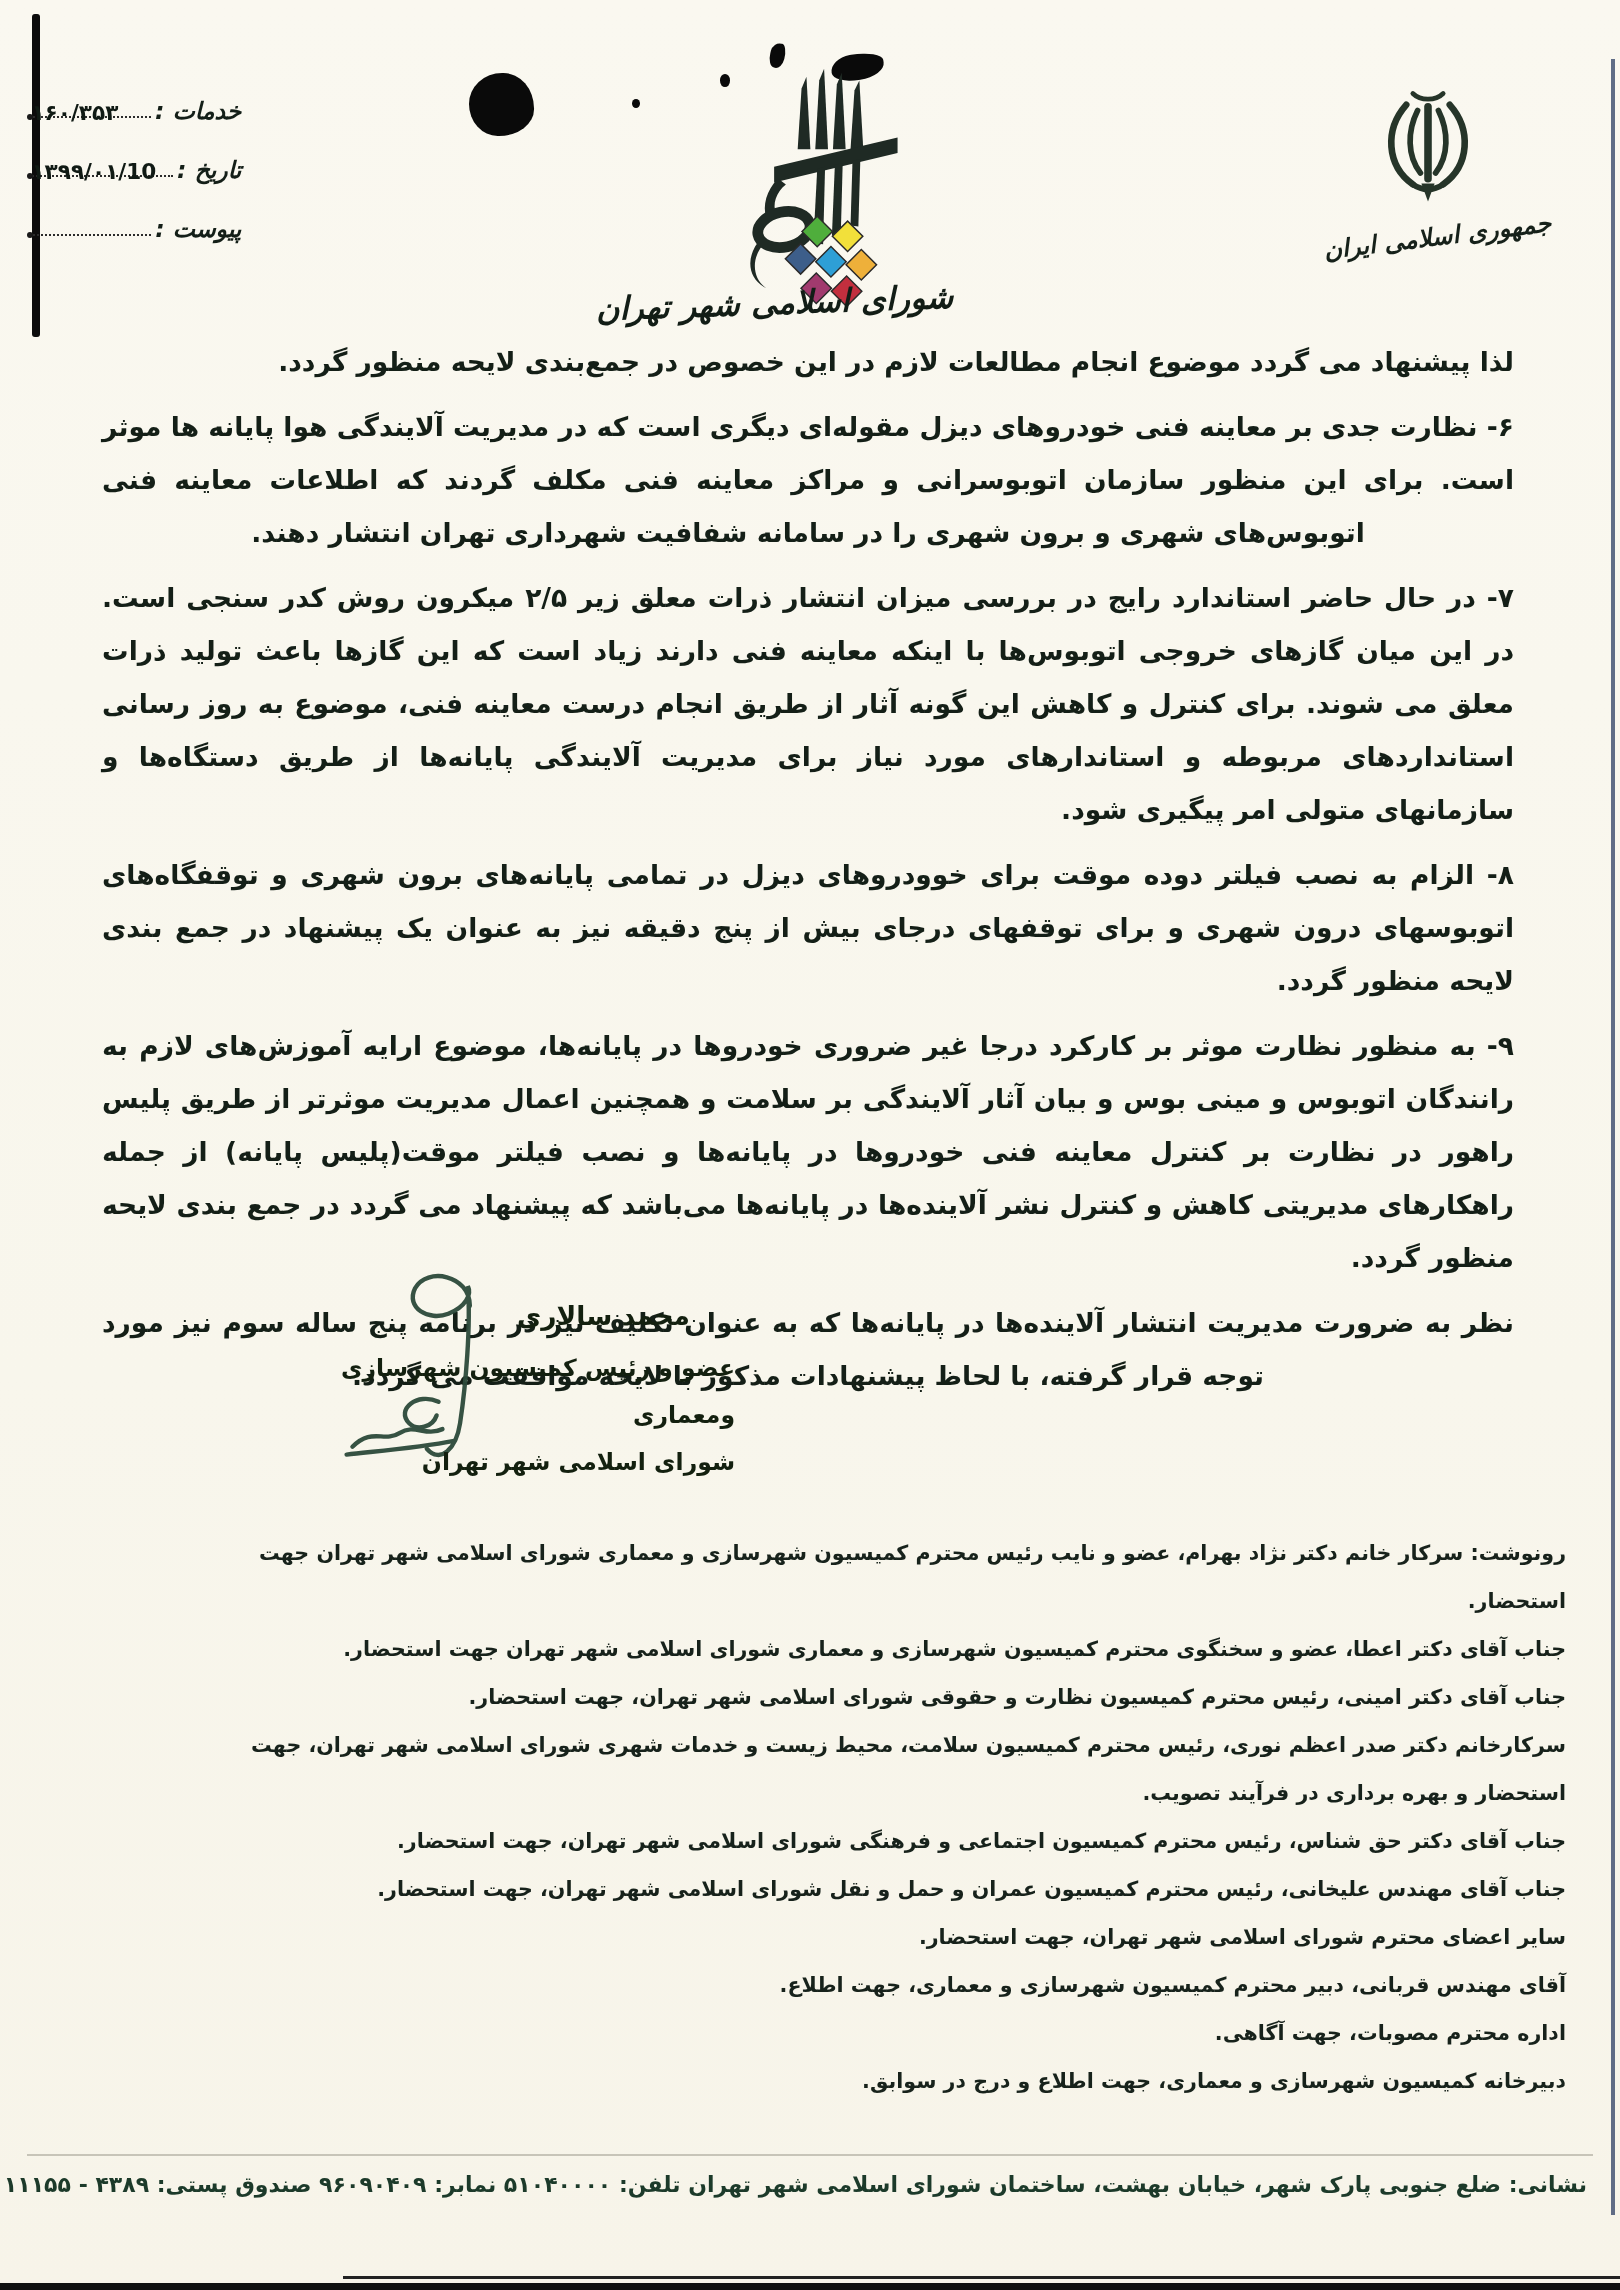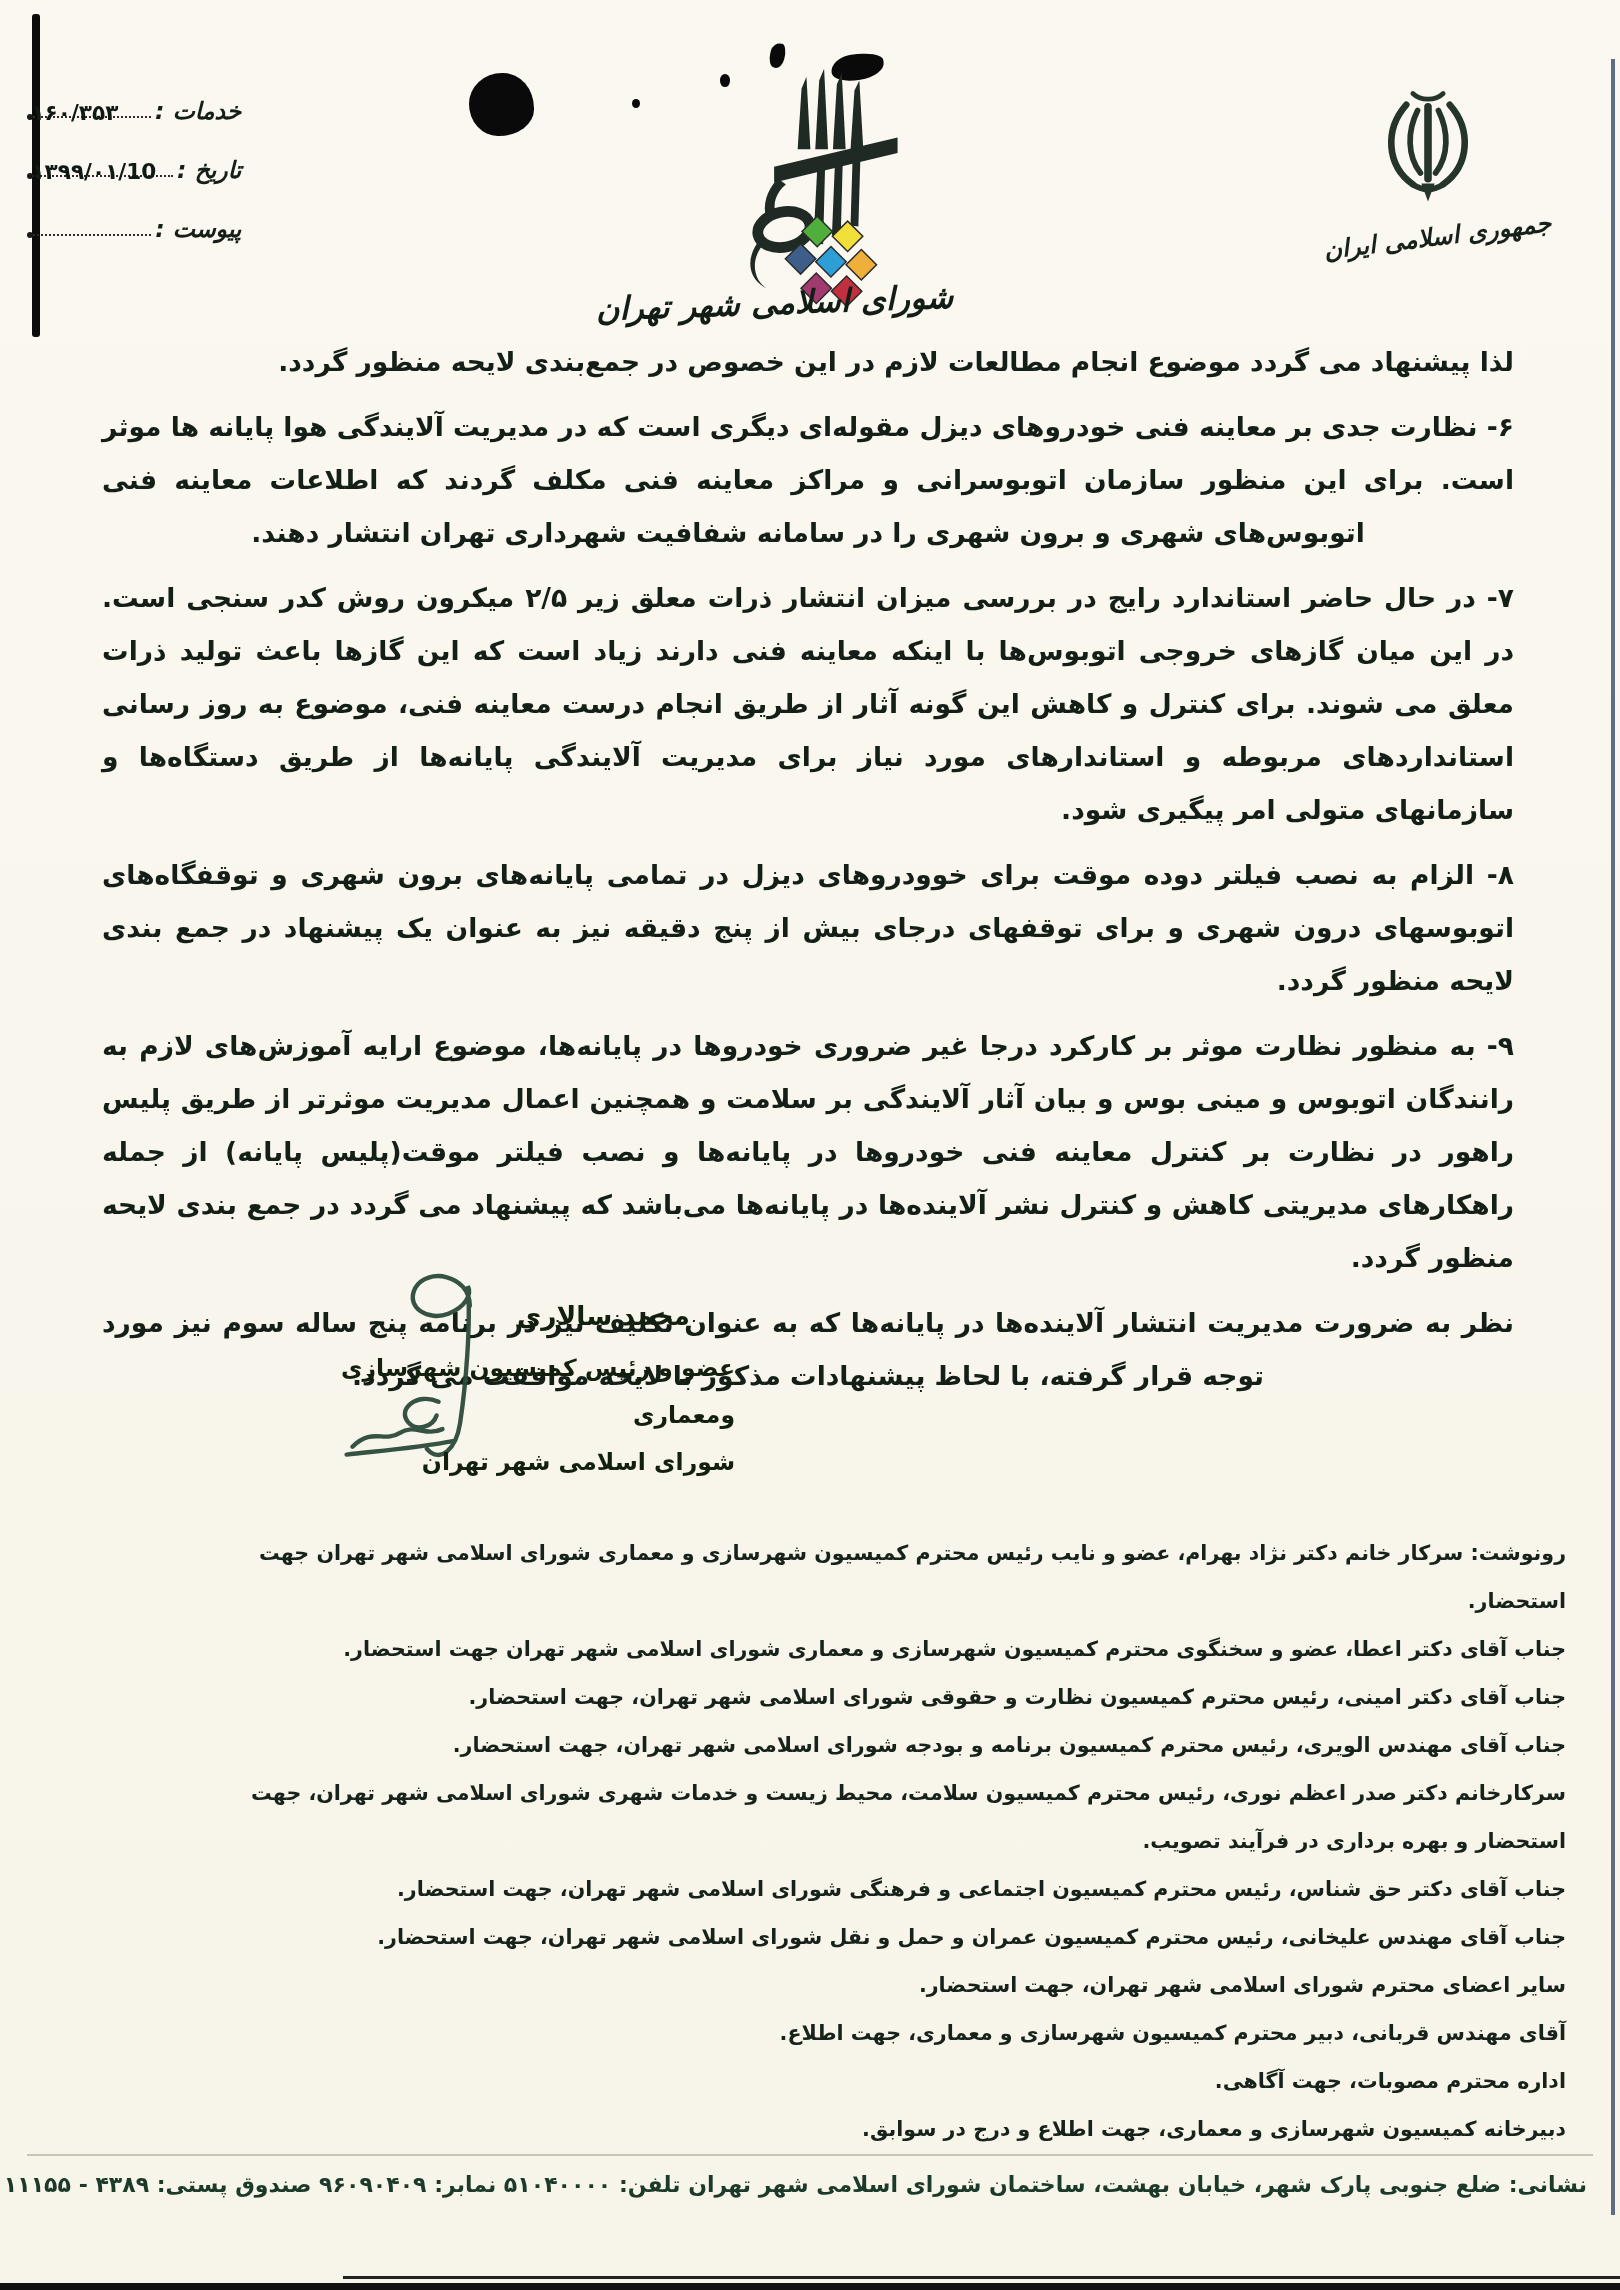--- a/index.html
+++ b/index.html
@@ -169,21 +169,20 @@
   </div>
 
   <div class="cc-list">
 
       <p class="cc-line">رونوشت: سرکار خانم دکتر نژاد بهرام، عضو و نایب رئیس محترم کمیسیون شهرسازی و معماری شورای اسلامی شهر تهران جهت استحضار.</p>
 
       <p class="cc-line">جناب آقای دکتر اعطا، عضو و سخنگوی محترم کمیسیون شهرسازی و معماری شورای اسلامی شهر تهران جهت استحضار.</p>
 
       <p class="cc-line">جناب آقای دکتر امینی، رئیس محترم کمیسیون نظارت و حقوقی شورای اسلامی شهر تهران، جهت استحضار.</p>
 
-      <p class="cc-line">جناب آقای مهندس الویری، رئیس محترم کمیسیون برنامه و بودجه شورای اسلامی شهر تهران، جهت استحضار.</p>
 
       <p class="cc-line">سرکارخانم دکتر صدر اعظم نوری، رئیس محترم کمیسیون سلامت، محیط زیست و خدمات شهری شورای اسلامی شهر تهران، جهت استحضار و بهره برداری در فرآیند تصویب.</p>
 
       <p class="cc-line">جناب آقای دکتر حق شناس، رئیس محترم کمیسیون اجتماعی و فرهنگی شورای اسلامی شهر تهران، جهت استحضار.</p>
 
       <p class="cc-line">جناب آقای مهندس علیخانی، رئیس محترم کمیسیون عمران و حمل و نقل شورای اسلامی شهر تهران، جهت استحضار.</p>
 
       <p class="cc-line">سایر اعضای محترم شورای اسلامی شهر تهران، جهت استحضار.</p>
 
       <p class="cc-line">آقای مهندس قربانی، دبیر محترم کمیسیون شهرسازی و معماری، جهت اطلاع.</p>

